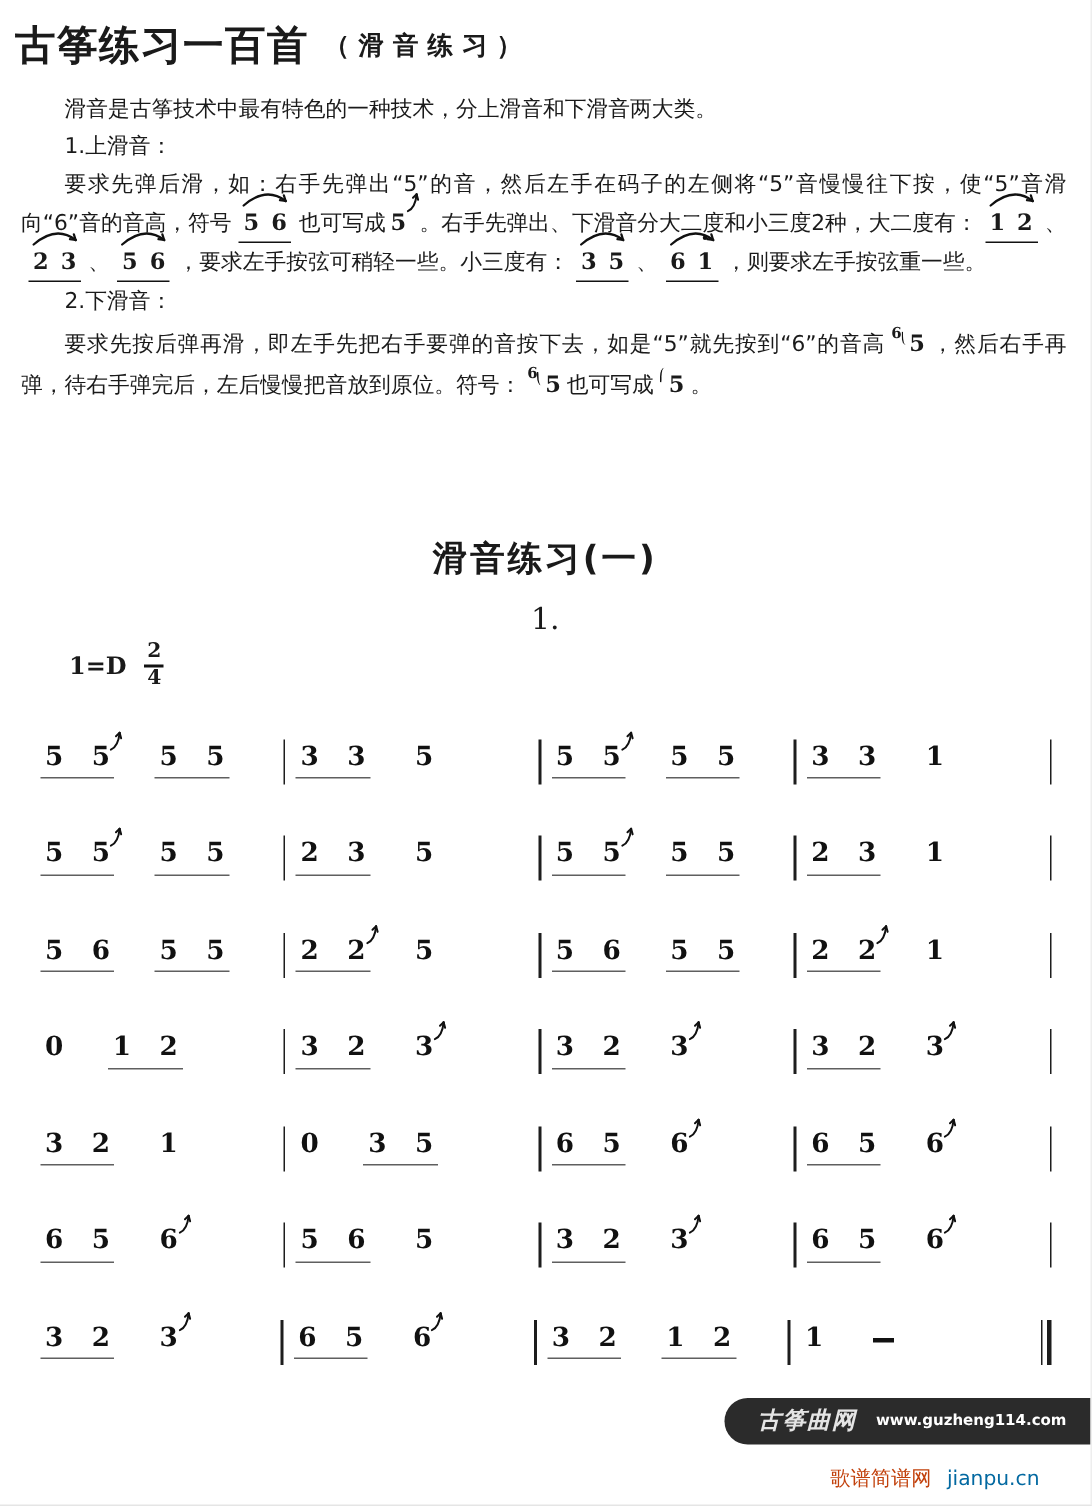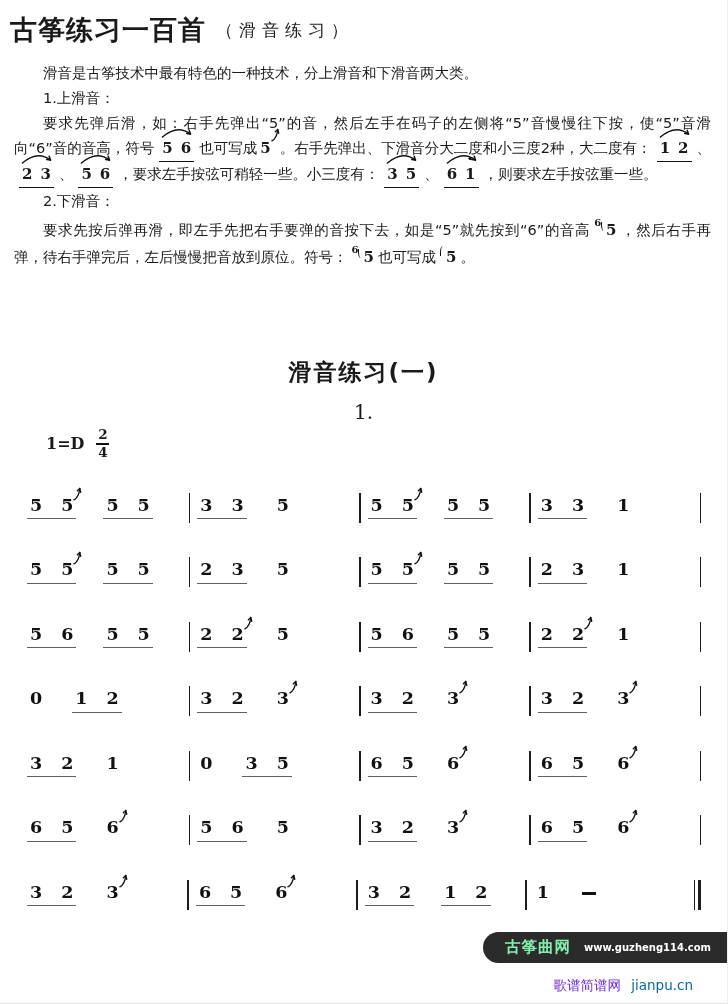--- a/index.html
+++ b/index.html
@@ -4,21 +4,21 @@
 <style>
   * { margin:0; padding:0; box-sizing:border-box; }
   html,body { background:#fff; }
   body { font-family:"DejaVu Sans", sans-serif; color:#1a1a1a; }
   .page { position:relative; width:728px; height:1004px; background:#fff; overflow:hidden;
           border-right:1px solid #eee; border-bottom:1px solid #e5e5e5; }
 
   
   .hdr { padding:12px 12px 0 10px; }
   .hdr .title { font-size:27px; font-weight:800; letter-spacing:1px; display:inline-block; }
-  .hdr .subtitle { font-size:17px; font-weight:400; letter-spacing:6px; margin-left:10px; vertical-align:3px; }
+  .hdr .subtitle { font-size:17px; font-weight:700; letter-spacing:6px; margin-left:10px; vertical-align:3px; }
 
   
   .intro { margin:14px 16px 0 14px; font-size:14.5px; line-height:1.6; }
   .intro p { text-indent:2em; margin:2px 0; text-align:justify; }
 
   
   .slur { position:relative; display:inline-block; margin:0 4px; padding:0 1px; text-indent:0; }
   .slur .digits { display:inline-block; font-weight:700; font-size:15px; border-bottom:1.7px solid #111;
                   padding:0 3px 1px 3px; font-family:"DejaVu Serif", serif; }
   .slur .digits .dg { display:inline-block; }
@@ -496,21 +496,21 @@
           </div>
           <div class="note-group">
             <span class="note dash-note"></span>
           </div>
         </div>
         <div class="barline final"></div>
       </div>
     </div>
 
   <div class="banner" style="background: rgb(43, 43, 43);">
-    <span class="b-name" style="color: #86efac;">古筝曲网</span>
+    <span class="b-name" style="color: #e5e5e5; font-style: italic;">古筝曲网</span>
     <span class="b-url" style="color: rgb(255, 255, 255);">www.guzheng114.com</span>
   </div>
   <div class="credit">
-    <span class="c-name" style="color: #6d28d9;">歌谱简谱网</span>
+    <span class="c-name" style="color: #c2410c;">歌谱简谱网</span>
     <span class="c-url" style="color: #0369a1;">jianpu.cn</span>
   </div>
 
 </div>
 
 </body></html>

